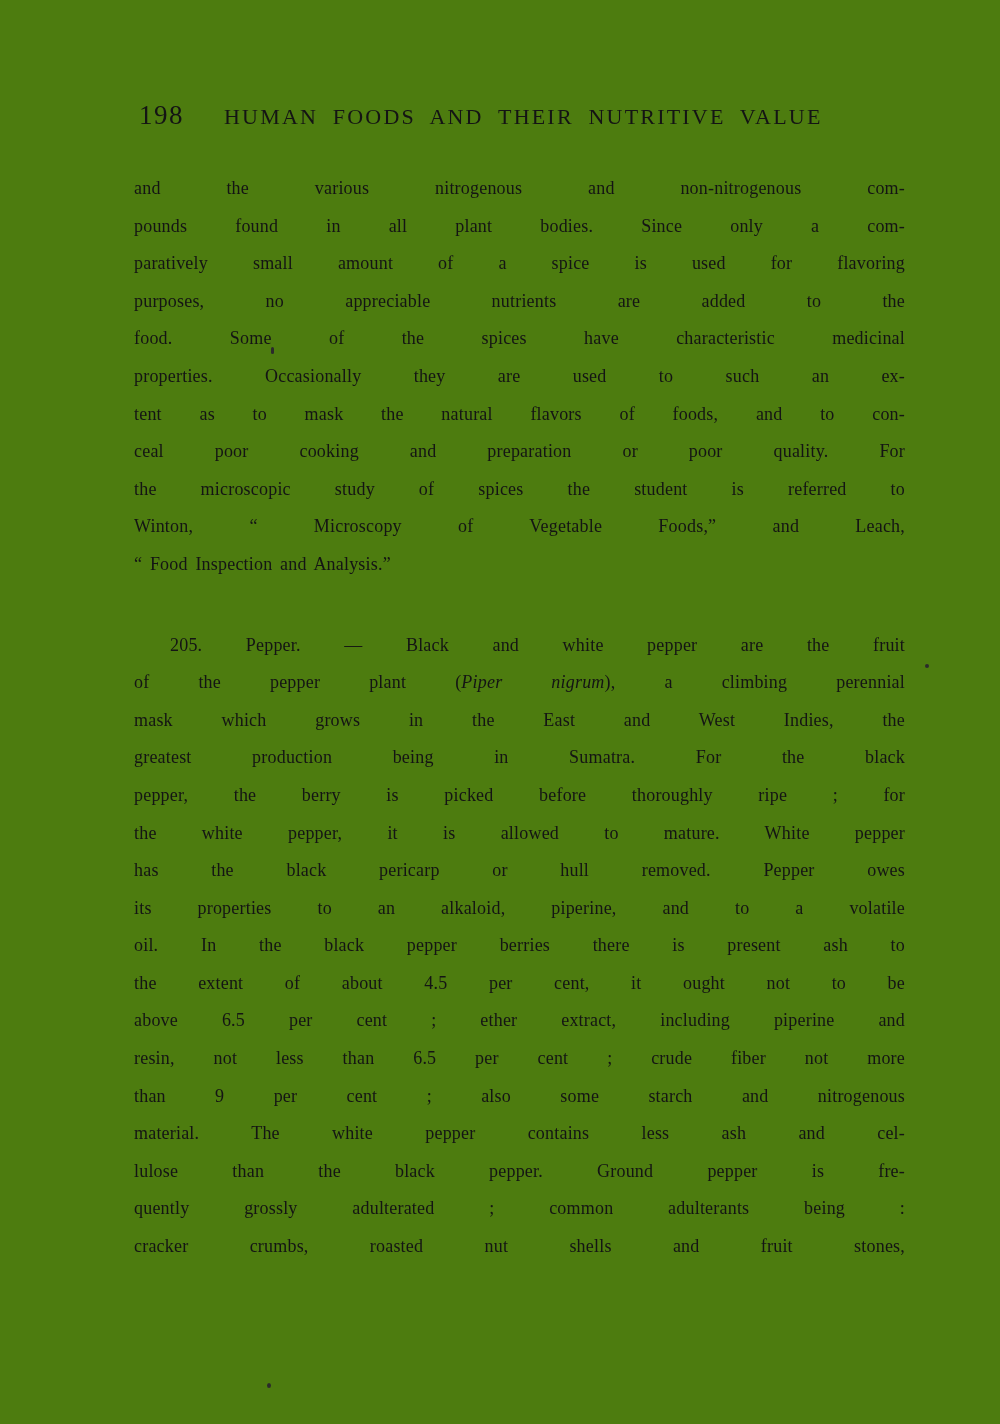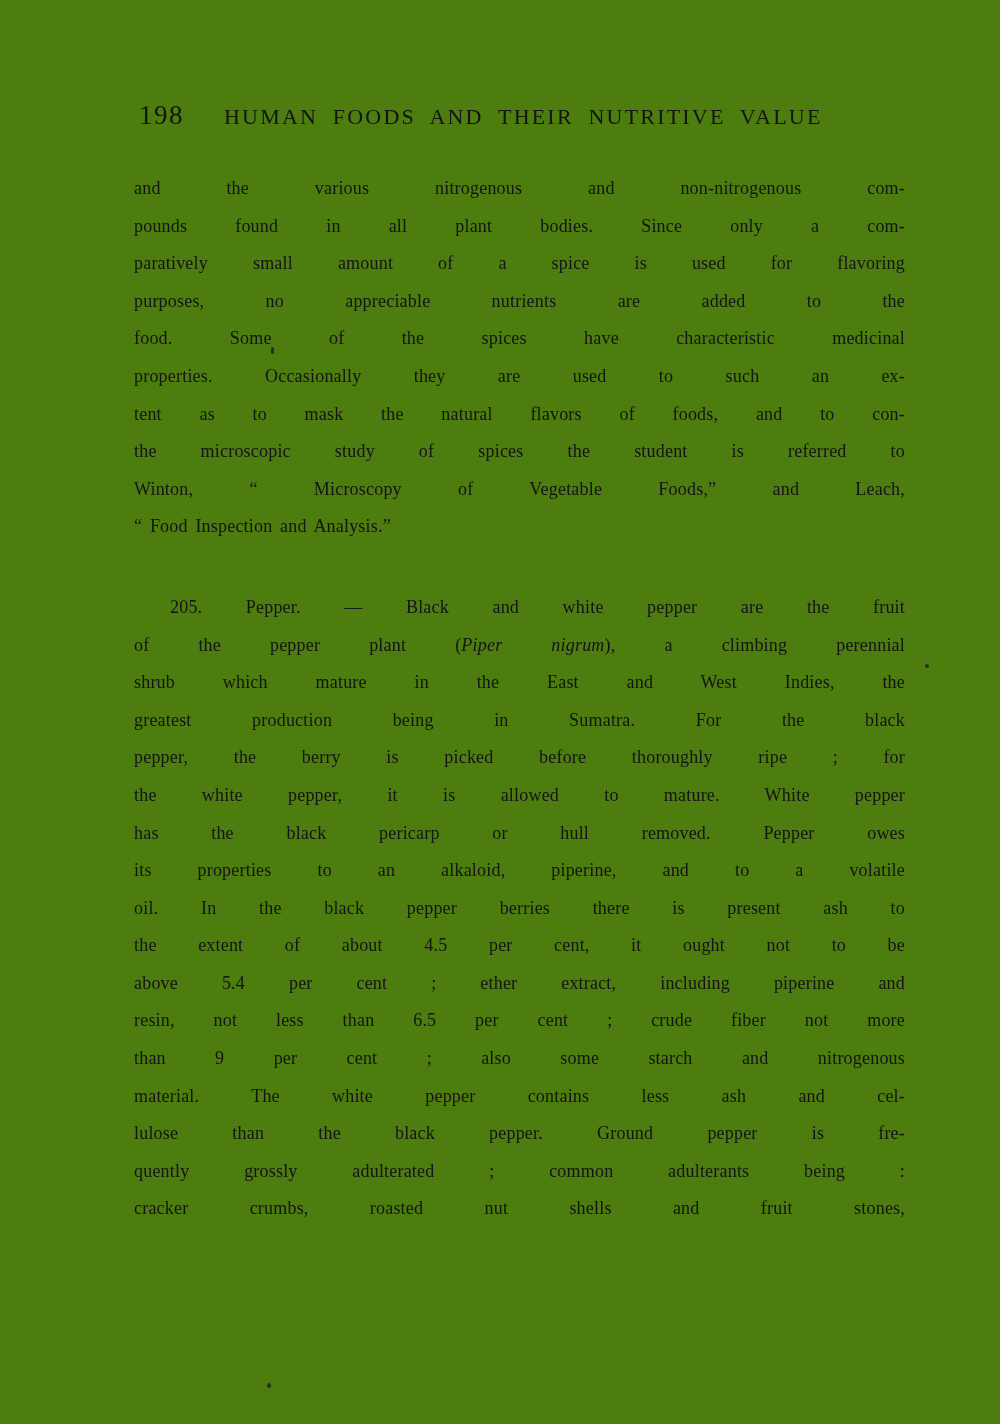--- a/index.html
+++ b/index.html
@@ -72,37 +72,38 @@
   <section class="body-text">
 
     <div class="para">
       <div class="line">and the various nitrogenous and non-nitrogenous com-</div>
       <div class="line">pounds found in all plant bodies.  Since only a com-</div>
       <div class="line">paratively small amount of a spice is used for flavoring</div>
       <div class="line">purposes, no appreciable nutrients are added to the</div>
       <div class="line">food.  Some of the spices have characteristic medicinal</div>
       <div class="line">properties.  Occasionally they are used to such an ex-</div>
       <div class="line">tent as to mask the natural flavors of foods, and to con-</div>
+      <div class="line">ceal poor cooking and preparation or poor quality.  For</div>
       <div class="line">the microscopic study of spices the student is referred to</div>
       <div class="line">Winton, “ Microscopy of Vegetable Foods,” and Leach,</div>
       <div class="line unjust">“ Food Inspection and Analysis.”</div>
     </div>
 
     <div class="para para2">
       <div class="line indent"><span class="b">205.  Pepper.</span><span> — Black and white pepper are the fruit</span></div>
       <div class="line"><span>of the pepper plant (</span><span class="i">Piper nigrum</span><span>), a climbing perennial</span></div>
-      <div class="line">shrub which mature in the East and West Indies, the</div>
+      <div class="line">mask which grows in the East and West Indies, the</div>
       <div class="line">greatest production being in Sumatra.  For the black</div>
       <div class="line">pepper, the berry is picked before thoroughly ripe ; for</div>
       <div class="line">the white pepper, it is allowed to mature.  White pepper</div>
       <div class="line">has the black pericarp or hull removed.  Pepper owes</div>
       <div class="line">its properties to an alkaloid, piperine, and to a volatile</div>
       <div class="line">oil.  In the black pepper berries there is present ash to</div>
       <div class="line">the extent of about 4.5 per cent, it ought not to be</div>
-      <div class="line">above 5.4 per cent ; ether extract, including piperine and</div>
+      <div class="line">above 6.5 per cent ; ether extract, including piperine and</div>
       <div class="line">resin, not less than 6.5 per cent ; crude fiber not more</div>
       <div class="line">than 9 per cent ; also some starch and nitrogenous</div>
       <div class="line">material.  The white pepper contains less ash and cel-</div>
       <div class="line">lulose than the black pepper.  Ground pepper is fre-</div>
       <div class="line">quently grossly adulterated ; common adulterants being :</div>
       <div class="line">cracker crumbs, roasted nut shells and fruit stones,</div>
     </div>
 
   </section>
 

